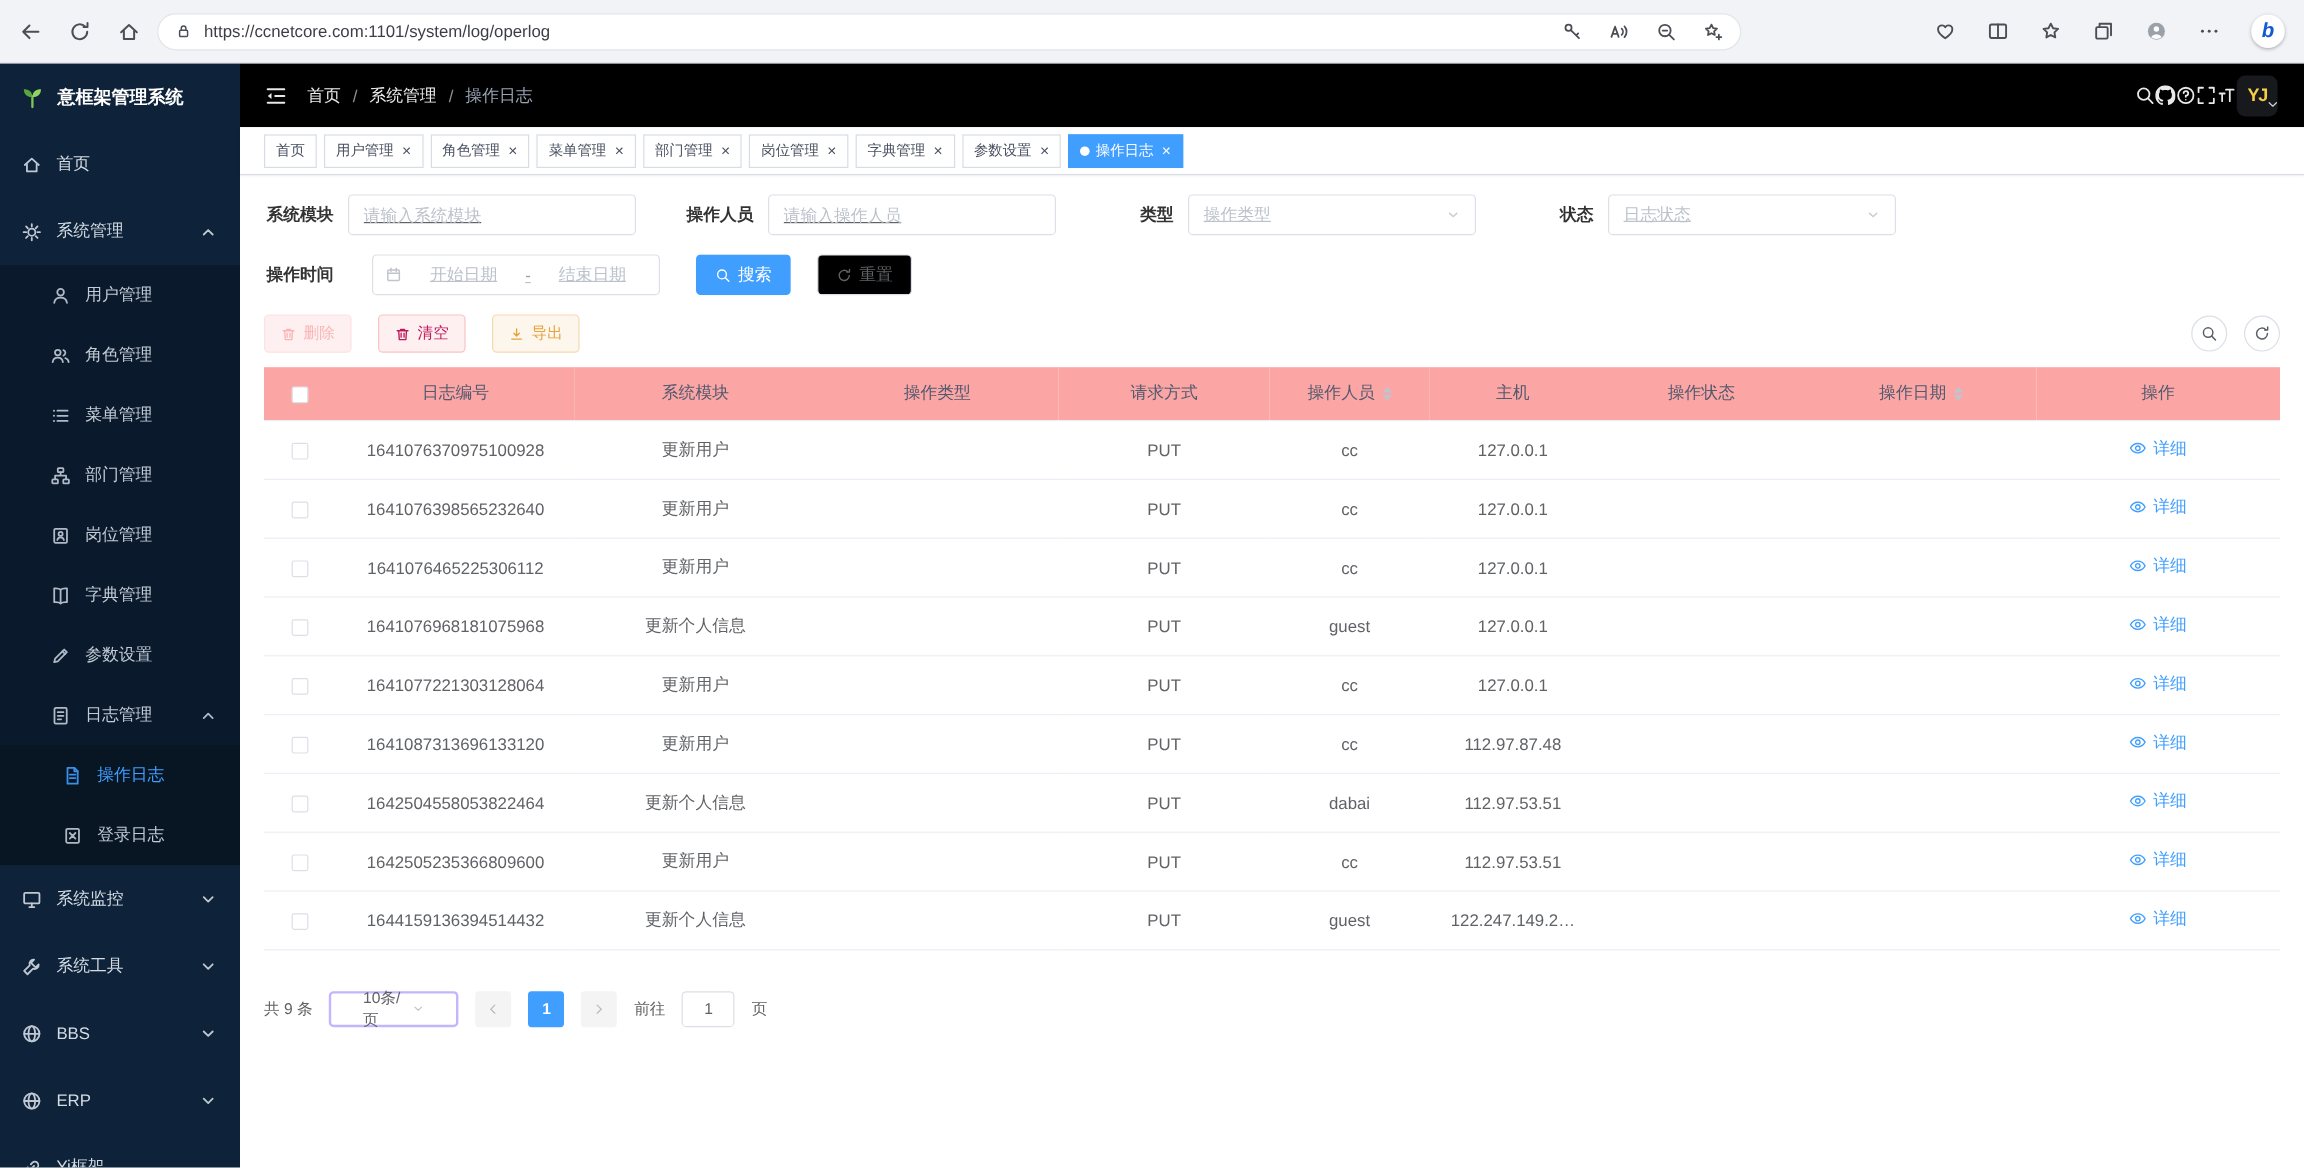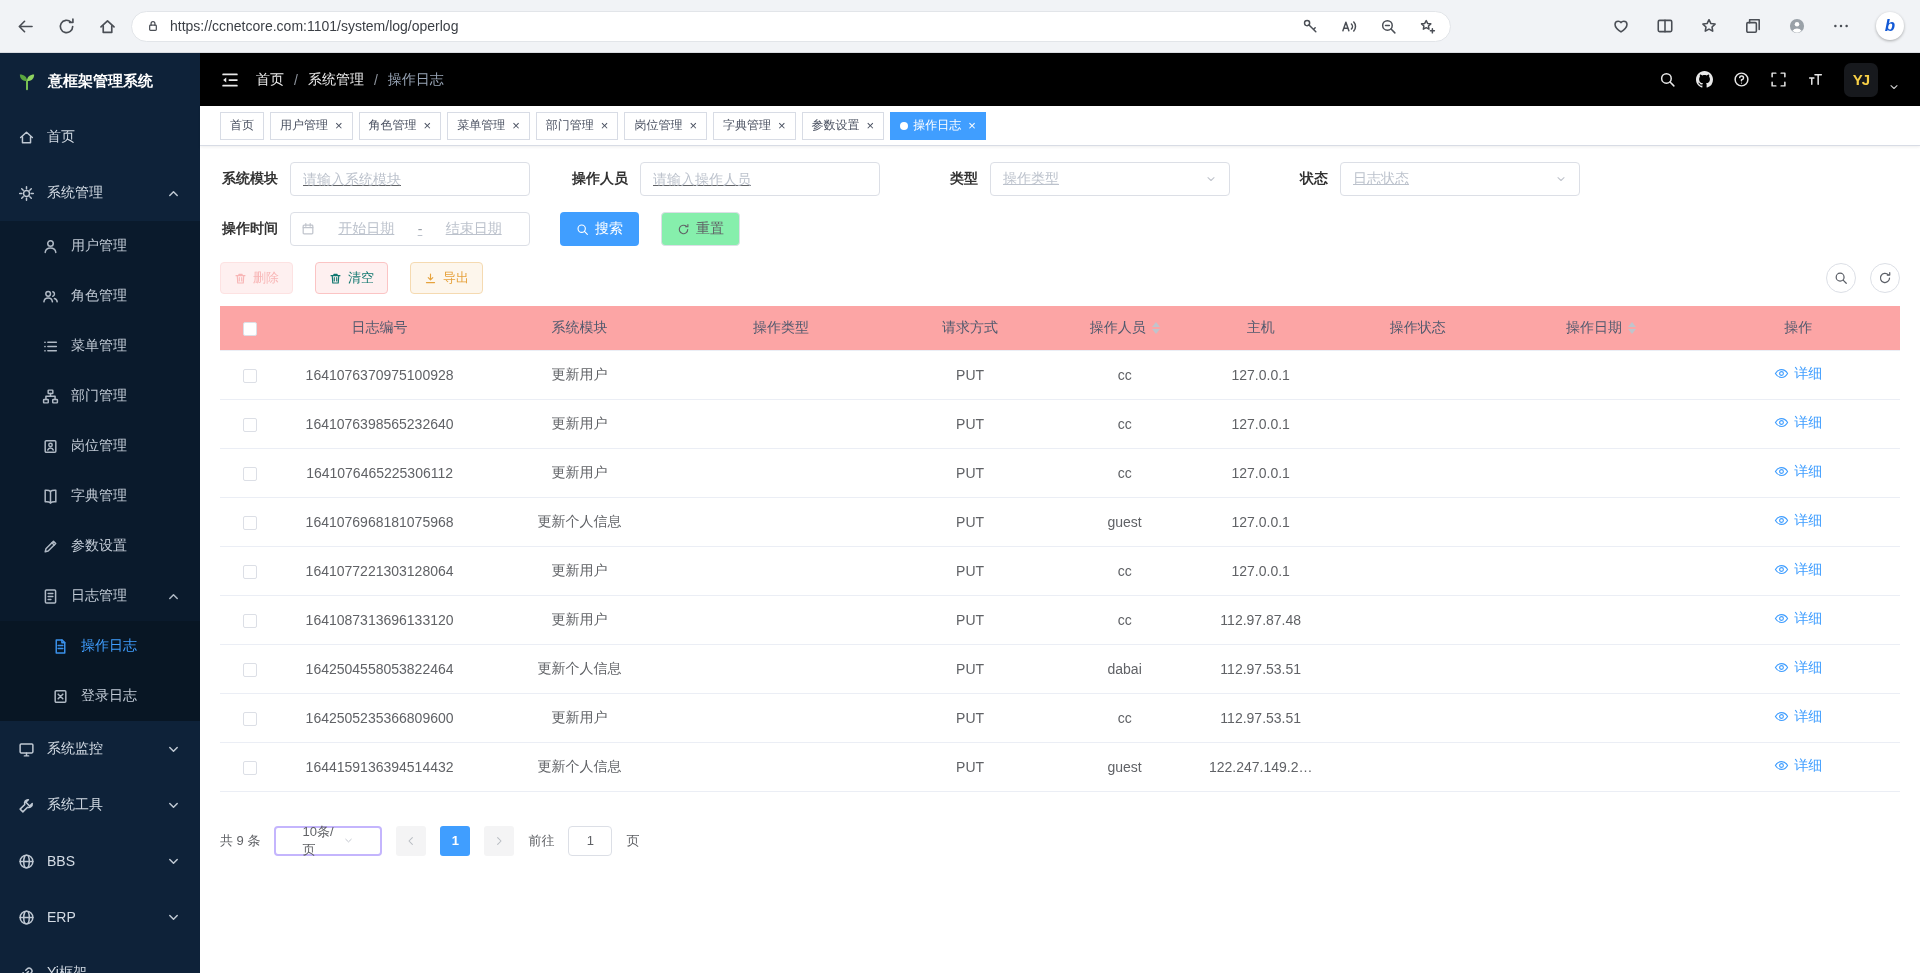--- a/index.html
+++ b/index.html
@@ -36,21 +36,21 @@
   .main{flex:1;min-width:0;display:flex;flex-direction:column;background:#fff;}
 
   
   .navbar{height:53px;background:#000;display:flex;align-items:center;padding:0 20px;color:#ececec;flex:none;}
   .hamburger{width:20px;height:20px;color:#e8e8e8;cursor:pointer;}
   .hamburger svg.icon{width:20px;height:20px;}
   .breadcrumb{display:flex;align-items:center;gap:10px;margin-left:16px;font-size:14px;}
   .breadcrumb .crumb{color:#ececec;cursor:pointer;}
   .breadcrumb .sep{color:#8d939c;}
   .breadcrumb .crumb.current{color:#98a4b5;cursor:default;}
-  .navbar-right{margin-left:auto;display:flex;align-items:center;gap:20px;color:#e8e8e8;}
+  .navbar-right{margin-left:auto;display:flex;align-items:center;color:#e8e8e8;}
   .navbar-right svg.icon{width:17px;height:17px;cursor:pointer;}
   .logo-badge{width:34px;height:34px;border-radius:7px;background:#17191d;color:#f7cf46;display:flex;
     align-items:center;justify-content:center;font-weight:700;font-size:15px;letter-spacing:-1px;cursor:pointer;}
   .caret-sm{width:12px !important;height:12px !important;color:#cfcfcf;margin-left:-10px;margin-top:14px;}
 
   
   .tags-bar{height:40px;background:#fff;border-bottom:1px solid #d8dce5;box-shadow:0 1px 3px rgba(0,0,0,.07);
     display:flex;align-items:center;gap:6px;padding:0 20px;flex:none;}
   .tag{height:28px;display:inline-flex;align-items:center;gap:5px;padding:0 9px;border:1px solid #d8dce5;
     background:#fff;color:#495060;font-size:12px;cursor:pointer;white-space:nowrap;}
@@ -62,34 +62,34 @@
   .content{flex:1;padding:16px 20px 0;overflow:hidden;}
   .filter-row{display:flex;align-items:center;margin-bottom:16px;}
   .fgroup{display:flex;align-items:center;margin-right:40px;}
   .flabel{font-size:14px;font-weight:700;color:#333;margin-right:12px;min-width:58px;text-align:right;white-space:nowrap;}
   .control{height:34px;border:1px solid #dcdfe6;border-radius:4px;background:#fff;font-size:14px;text-decoration:underline;}
   input.control{width:240px;padding:0 12px;color:#606266;outline:none;}
   input.control::placeholder{color:#bcc2cc;}
   .select{width:240px;display:flex;align-items:center;justify-content:space-between;padding:0 12px;color:#bcc2cc;cursor:pointer;}
   .select .chev,.date-range .cal{color:#c0c4cc;}
   .select .chev{width:12px;height:12px;}
-  .date-range{width:240px;display:flex;align-items:center;gap:6px;padding:0 10px;color:#bcc2cc;cursor:pointer;}
+  .date-range{width:240px;display:flex;align-items:center;gap:6px;padding:0 10px;color:#bcc2cc;cursor:pointer;margin-left:20px;}
   .date-range .cal{width:14px;height:14px;}
   .date-range .ph{flex:1;text-align:center;}
   .date-range .dsep{color:#9aa0a8;}
   .btn{height:34px;border-radius:4px;border:1px solid transparent;display:inline-flex;align-items:center;gap:6px;
-    padding:0 15px;font-size:14px;cursor:pointer;background:#86efac;white-space:nowrap;}
+    padding:0 15px;font-size:14px;cursor:pointer;background:#000000;white-space:nowrap;}
   .btn svg.icon{width:13px;height:13px;}
   .btn-primary{background:#409eff;color:#fff;margin-left:30px;}
   .btn-default{border-color:#dcdfe6;color:#606266;margin-left:22px;}
 
   .toolbar{display:flex;align-items:center;margin-bottom:12px;}
   .toolbar .btn{height:32px;font-size:13px;padding:0 13px;margin-right:22px;margin-left:0;justify-content:space-between;}
   .btn-danger-disabled{color:#f8b6b6;background:#fef0f0;border-color:#fde2e2;cursor:not-allowed;}
-  .btn-danger{color:#0f766e;background:#fef0f0;border-color:#fbc4c4;}
+  .btn-danger{color:#be185d;background:#fef0f0;border-color:#fbc4c4;}
   .btn-warning{color:#e6a23c;background:#fdf6ec;border-color:#f5dab1;}
   .toolbar-right{margin-left:auto;display:flex;gap:14px;}
   .circle-btn{width:30px;height:30px;border-radius:50%;border:1px solid #dcdfe6;background:#fff;color:#5a5e66;
     display:flex;align-items:center;justify-content:center;cursor:pointer;}
   .circle-btn svg.icon{width:14px;height:14px;}
 
   
   table.data-table{width:100%;border-collapse:collapse;table-layout:fixed;}
   .data-table th{height:44px;background:#fca5a5;font-size:14px;font-weight:400;color:#515a6e;
     border-bottom:1px solid #ebeef5;text-align:center;white-space:nowrap;}

